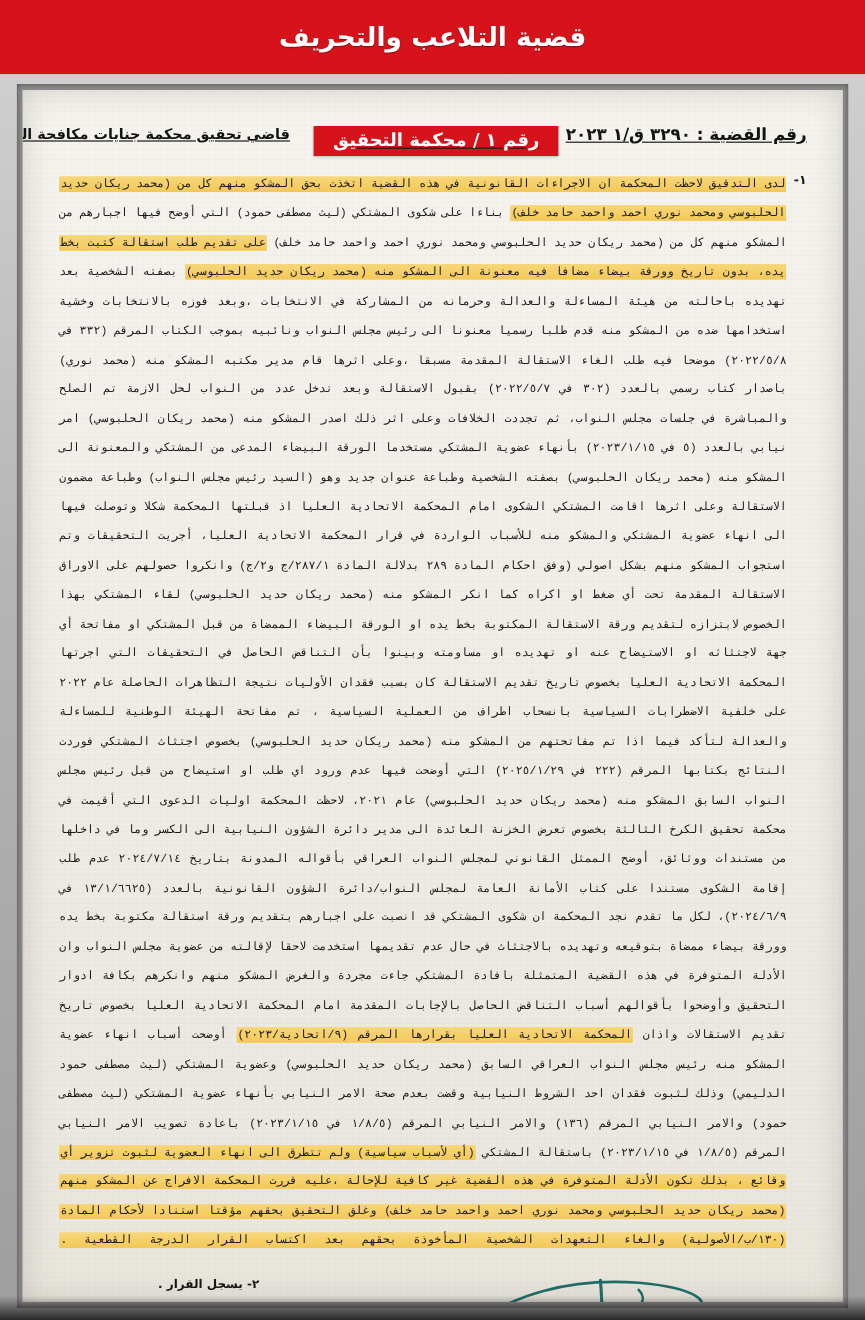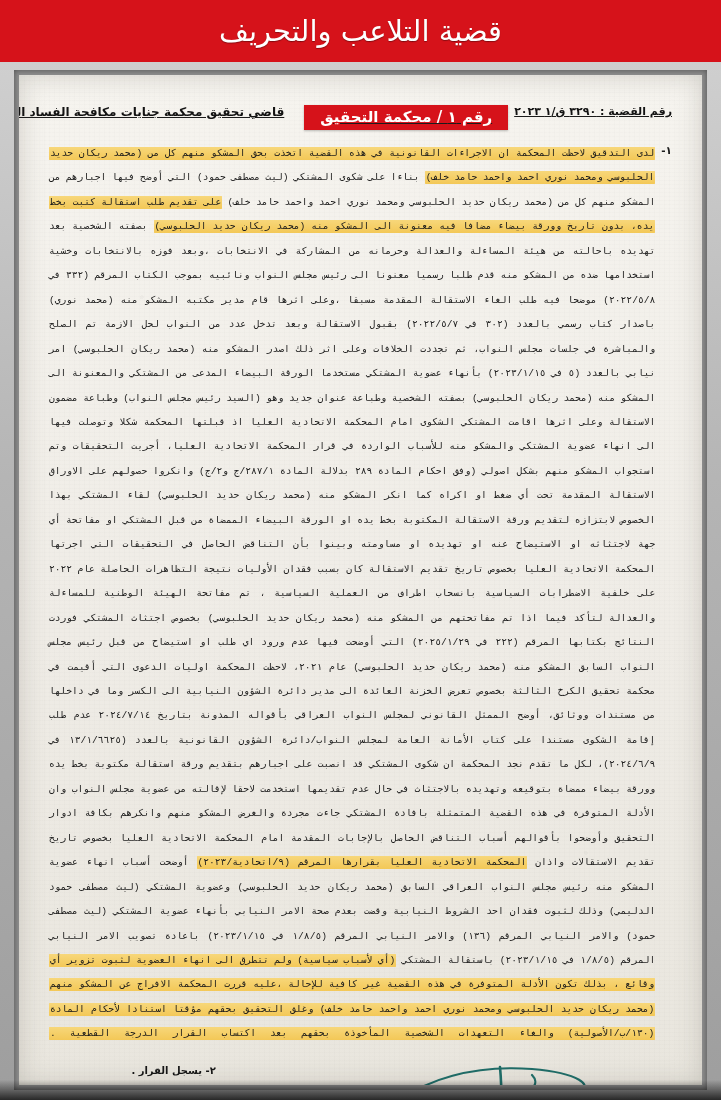--- a/index.html
+++ b/index.html
@@ -11,22 +11,22 @@
   .page{position:relative;width:721px;height:1100px;}
 
   
   .banner{
     position:absolute;top:0;left:0;width:721px;height:62px;
     background:#d6121a;
     display:flex;align-items:center;justify-content:center;
   }
   .banner-title{
     color:#ffffff;
-    font-size:29px;
-    font-weight:normal;
+    font-size:22px;
+    font-weight:bold;
     letter-spacing:1px;
     text-shadow:0 1px 1px rgba(0,0,0,.35);
     direction:rtl;
     white-space:nowrap;
   }
 
   
   .doc-outer{
     position:absolute;top:62px;left:0;width:721px;height:1038px;
     background:#bdbdbd;
@@ -69,21 +69,21 @@
     direction:rtl;
     color:#1b1b1b;
     font-family:"DejaVu Sans","Liberation Sans",sans-serif;
   }
   .hdr-row{
     display:flex;align-items:flex-start;justify-content:space-between;
     margin-bottom:2px;
   }
   .hdr-left,.hdr-right{display:flex;gap:6px;text-decoration:underline;}
   .hdr-right{align-items:flex-end;}
-  .hdr-line{font-size:11px;font-weight:bold;color:#131313;white-space:nowrap;}
+  .hdr-line{font-size:14px;font-weight:bold;color:#131313;white-space:nowrap;}
   .hdr-line.sub{font-size:11px;}
 
   .court-line{
     font-size:12px;font-weight:bold;color:#131313;white-space:nowrap;
   }
 
   .red-chip{
     display:inline-block;
     background:#d6121a;color:#fff;
     font-size:15px;font-weight:bold;

